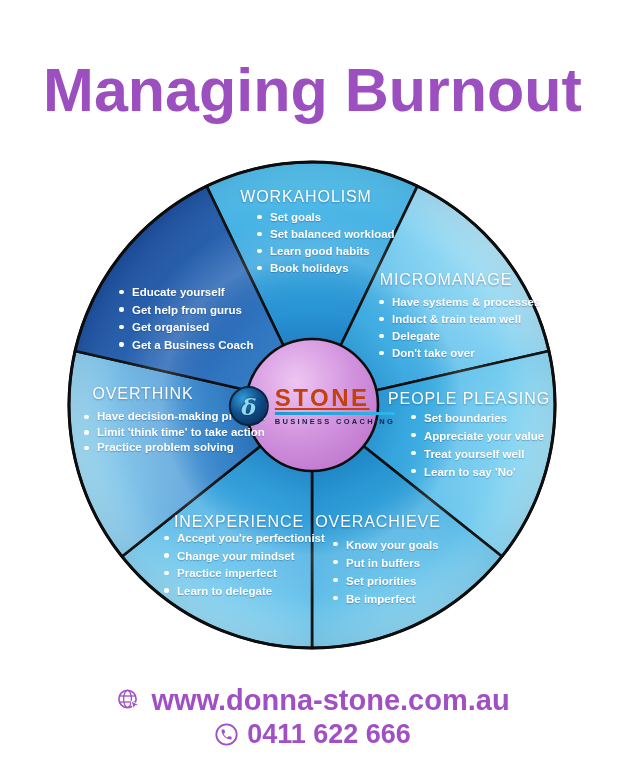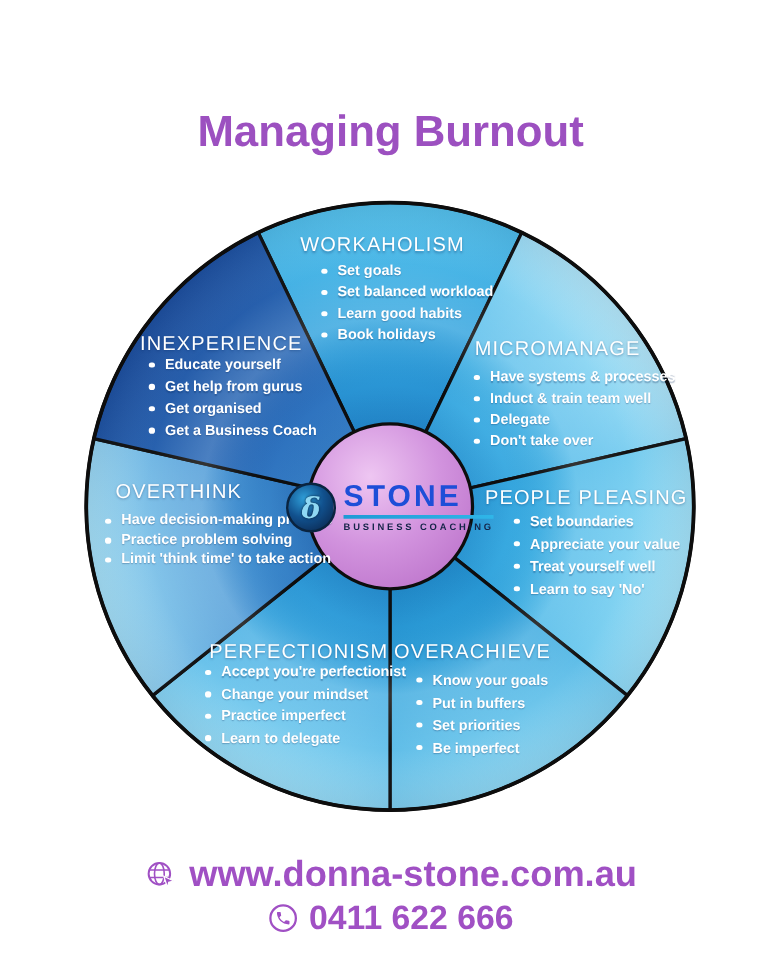--- a/index.html
+++ b/index.html
@@ -1,21 +1,21 @@
 <!DOCTYPE html>
 <html><head>
 <meta charset="utf-8">
 <style>
   html,body{margin:0;padding:0;background:#ffffff;}
   #page{position:relative;width:625px;height:764px;background:#ffffff;overflow:hidden;
         font-family:"Liberation Sans",sans-serif;}
 
   
-  #title{position:absolute;top:76px;left:0;right:0;text-align:center;
-         font-size:35px;font-weight:bold;color:#9c50c0;letter-spacing:0px;line-height:60px;}
+  #title{position:absolute;top:60px;left:0;right:0;text-align:center;
+         font-size:61px;font-weight:bold;color:#9c50c0;letter-spacing:0px;line-height:60px;}
 
   
   #wheel-svg{position:absolute;left:0;top:0;z-index:1;}
 
   
   .seg-h{position:absolute;z-index:2;transform:translateX(-50%);color:#ffffff;font-weight:normal;
          font-size:16px;letter-spacing:0.9px;white-space:nowrap;
          text-shadow:0 1px 2px rgba(0,35,85,.35);}
   #h0{left:306px;top:188px;}
   #h1{left:446px;top:271px;}
@@ -43,21 +43,21 @@
   
   #logo{position:absolute;left:312px;top:406px;transform:translate(-50%,-50%);z-index:3;
         display:flex;align-items:center;gap:6px;}
   #emblem{width:40px;height:40px;border-radius:50%;flex:0 0 auto;
           background:radial-gradient(circle at 35% 30%,#2f9ed8 0%,#11518e 45%,#0a2044 100%);
           border:2px solid #0a2440;box-sizing:border-box;
           display:flex;align-items:center;justify-content:center;
           color:#8fd8f4;font-size:23px;font-style:italic;font-weight:bold;
           font-family:"DejaVu Serif",serif;text-shadow:0 0 2px #05182e;}
   #logo-text{display:flex;flex-direction:column;}
-  #brand{font-size:24px;font-weight:bold;letter-spacing:2.5px;color:#1d4ed8;line-height:24px;}
+  #brand{font-size:24px;font-weight:bold;letter-spacing:2.5px;color:#c2410c;line-height:24px;text-decoration:underline;}
   #brand-line{height:2.5px;background:linear-gradient(90deg,#1e9ad6,#2fb6e8);margin:2px 0 3px 0;}
   #tagline{font-size:7.5px;font-weight:bold;letter-spacing:2.3px;color:#142448;line-height:8px;}
 
   
   #footer{position:absolute;top:684px;left:0;right:0;z-index:2;
           display:flex;flex-direction:column;align-items:center;gap:2px;color:#a050c4;}
   .f-row{display:flex;align-items:center;}
   #site-row{gap:9px;font-size:29px;font-weight:bold;line-height:33px;}
   #phone-row{gap:8px;font-size:27px;font-weight:bold;line-height:30px;}
   .f-icon{flex:0 0 auto;display:block;}
@@ -155,36 +155,35 @@
   </ul>
 
   <div class="seg-h" id="h3">OVERACHIEVE</div>
   <ul class="seg-list lh18" id="l3">
     <li>Know your goals</li>
     <li>Put in buffers</li>
     <li>Set priorities</li>
     <li>Be imperfect</li>
   </ul>
 
-  <div class="seg-h" id="h4">PERFECTIONISM</div>
+  <div class="seg-h" id="h4">INEXPERIENCE</div>
   <ul class="seg-list lh175" id="l4">
     <li>Accept you're perfectionist</li>
     <li>Change your mindset</li>
     <li>Practice imperfect</li>
     <li>Learn to delegate</li>
   </ul>
 
   <div class="seg-h" id="h5">OVERTHINK</div>
   <ul class="seg-list lh155" id="l5">
     <li>Have decision-making process</li>
+    <li>Limit 'think time' to take action</li>
     <li>Practice problem solving</li>
-    <li>Limit 'think time' to take action</li>
-  </ul>
-
-  <div class="seg-h" id="h6">INEXPERIENCE</div>
+  </ul>
+
   <ul class="seg-list lh175" id="l6">
     <li>Educate yourself</li>
     <li>Get help from gurus</li>
     <li>Get organised</li>
     <li>Get a Business Coach</li>
   </ul>
 
   <div id="logo">
     <div id="emblem">
       <span>δ</span>

